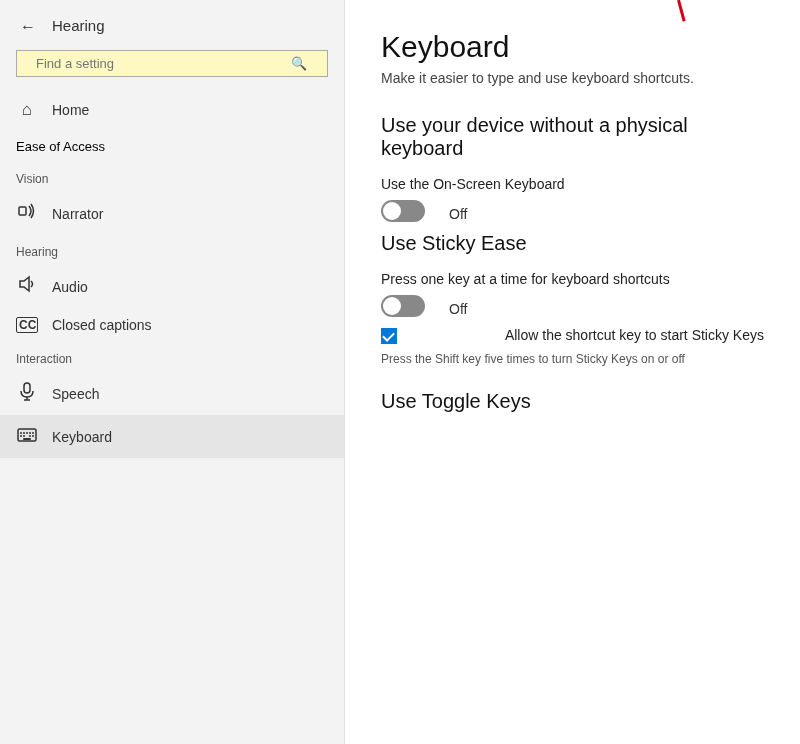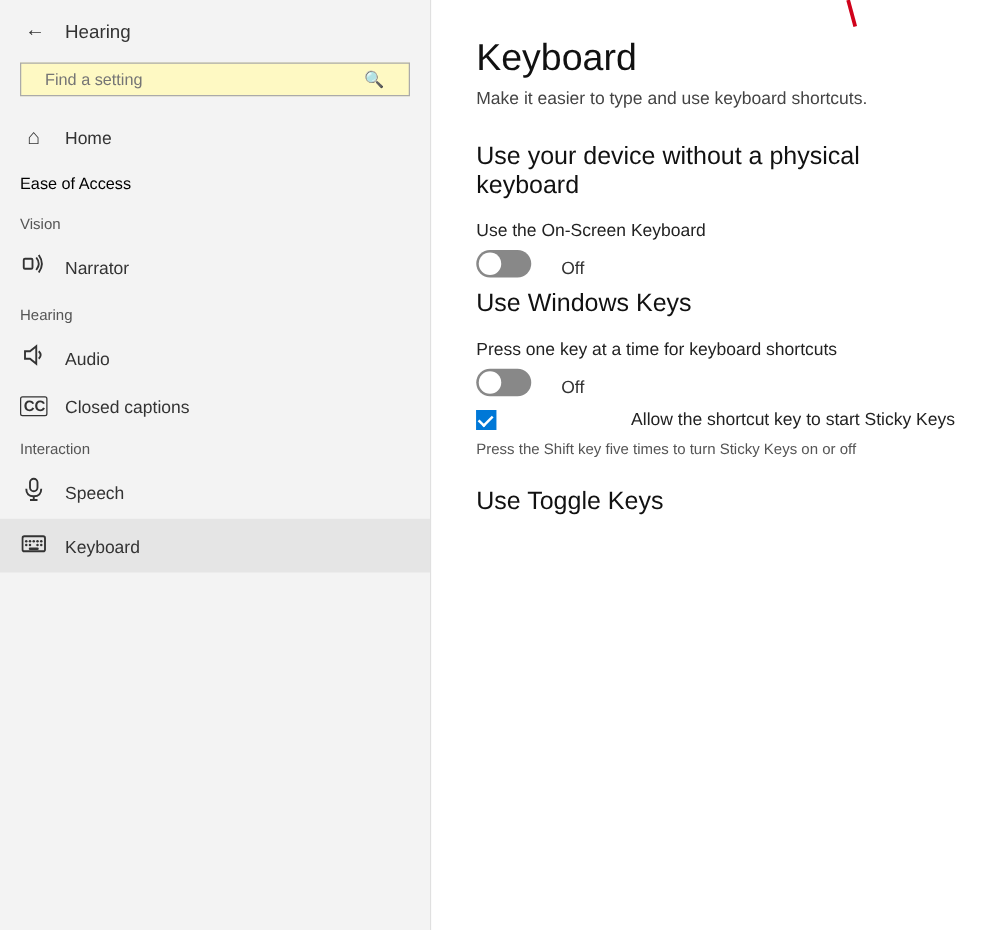--- a/index.html
+++ b/index.html
@@ -327,21 +327,21 @@
   <h2 class="section-heading">Use your device without a physical keyboard</h2>
 
   <p class="setting-label">Use the On-Screen Keyboard</p>
   <div class="toggle-row">
     <div class="toggle">
       <div class="toggle-knob"></div>
     </div>
     <span class="toggle-text">Off</span>
   </div>
 
-  <h2 class="section-heading">Use Windows Keys</h2>
+  <h2 class="section-heading">Use Sticky Ease</h2>
 
   <p class="setting-label">Press one key at a time for keyboard shortcuts</p>
   <div class="toggle-row">
     <div class="toggle">
       <div class="toggle-knob"></div>
     </div>
     <span class="toggle-text">Off</span>
   </div>
 
   <div class="checkbox-row">

